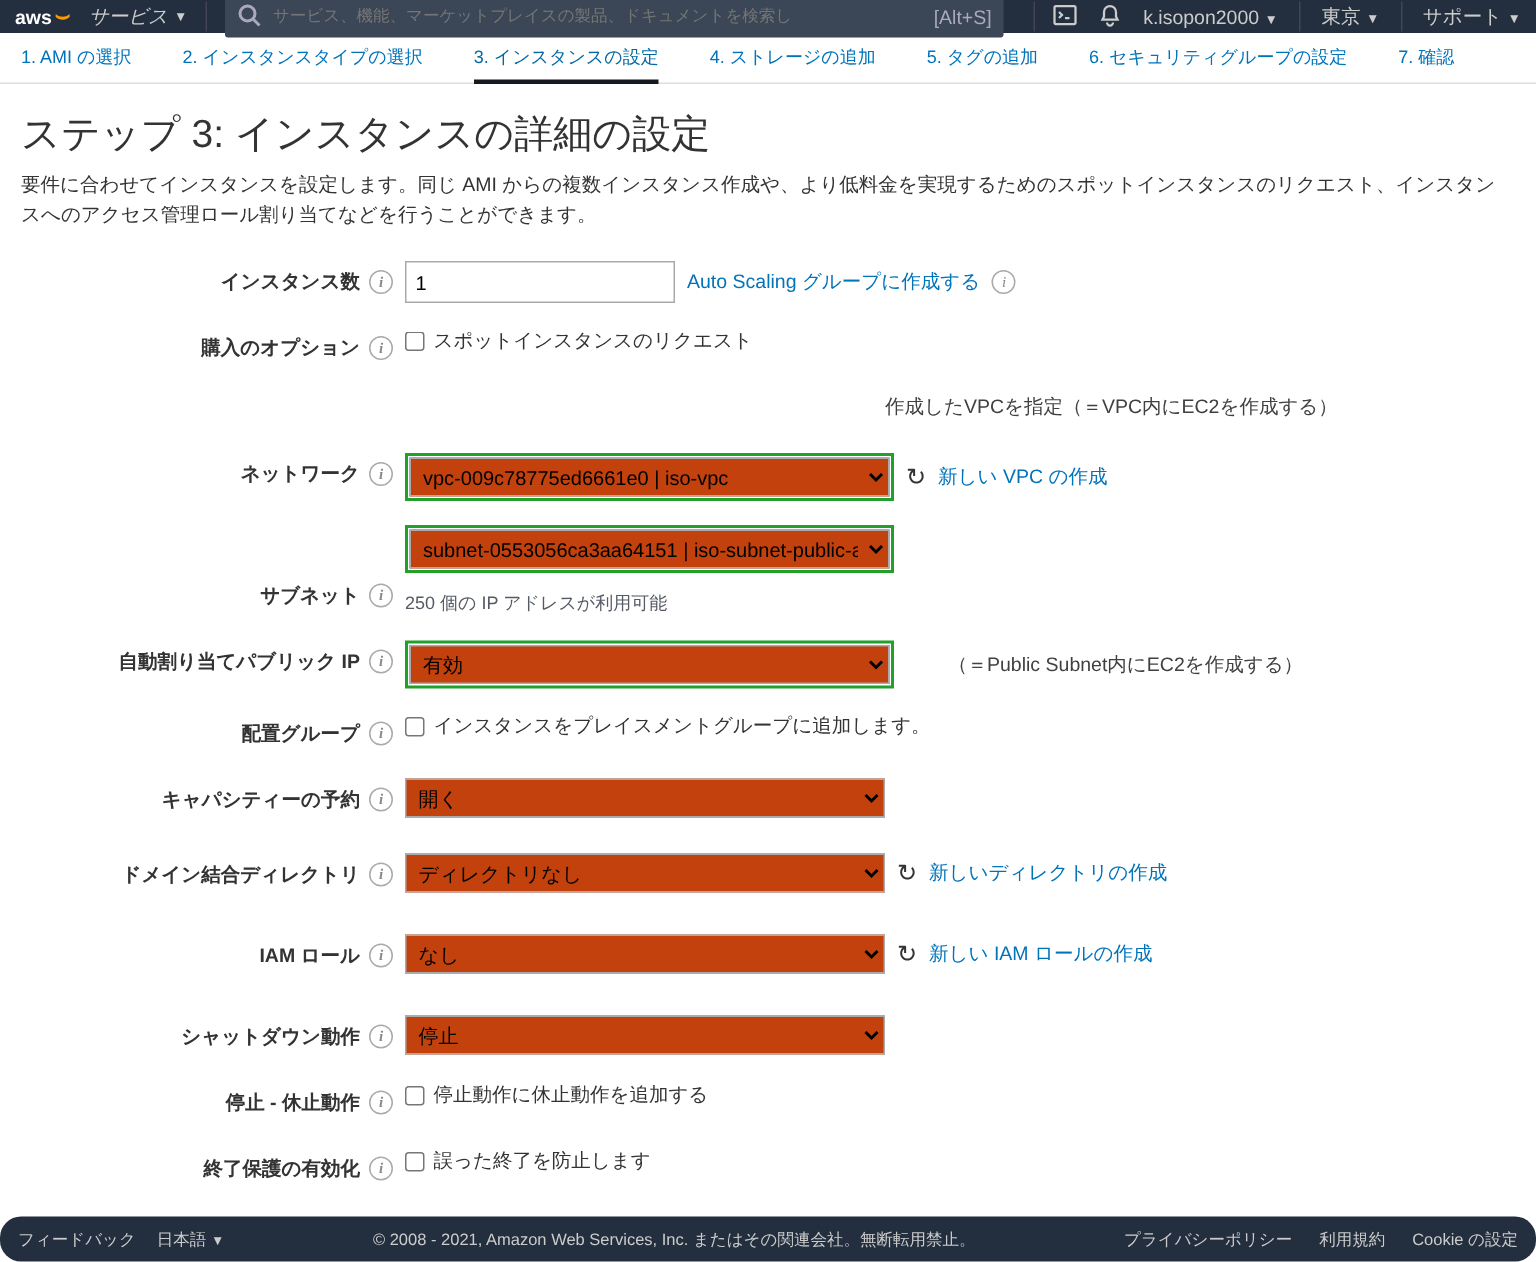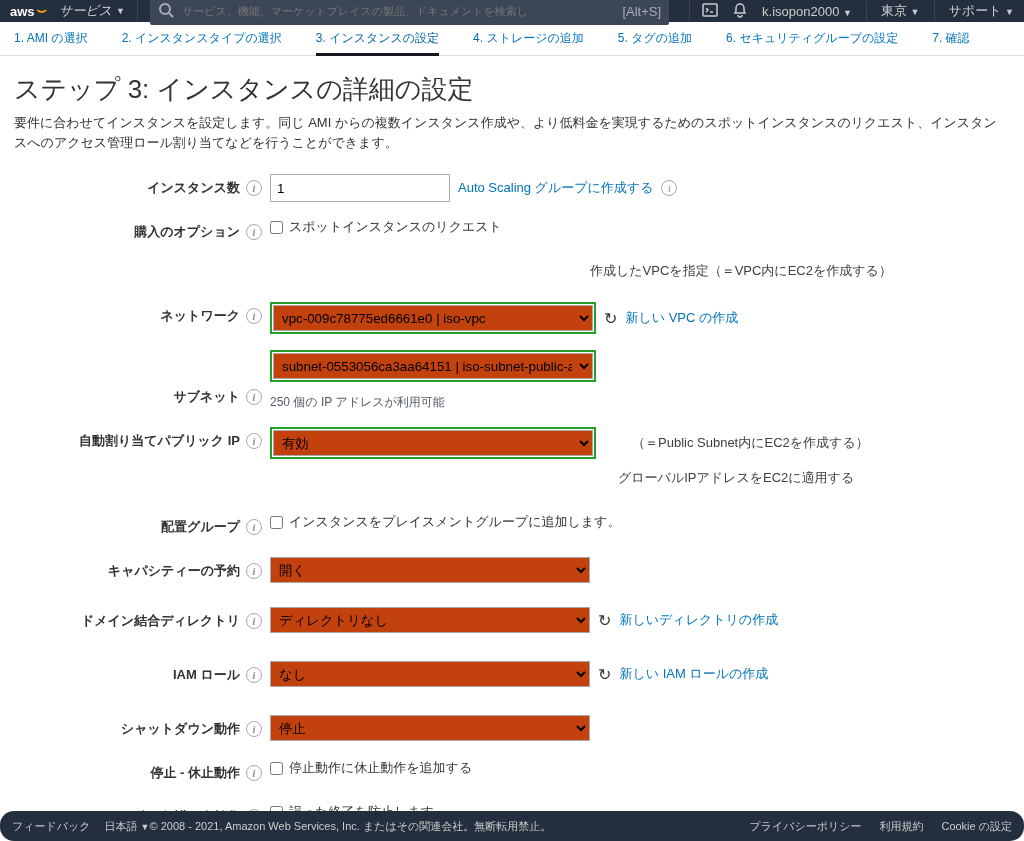--- a/index.html
+++ b/index.html
@@ -36,21 +36,21 @@
 .field .cb-label { font-size:13px; color:#333; display:flex; align-items:center; gap:6px;}
 .field a { color:#0073bb; text-decoration:none; }
 .refresh-icon { font-size:16px; color:#333; cursor:pointer; }
 .hint { color:#545b64; font-size:12px; margin-top:4px; display:block; width:100%;}
 .green-note { color:#404040; font-size:13px; white-space:nowrap;}
 .green-box { border:2px solid #22a02a; padding:1px; }
 
 
 .footer { position:absolute; bottom:0; left:0; right:0; background:#232f3e; color:#ccc; height:30px; display:flex; align-items:center; padding:0 12px; font-size:11px;border-radius:14px;}
 .footer .left { display:flex; gap:14px; align-items:center;}
-.footer .center { flex:1; text-align:left;}
+.footer .center { flex:1; text-align:center;}
 .footer .right { display:flex; gap:18px;align-items:flex-end;}
 .footer a { color:#ccc; text-decoration:none;}
 
 .caret { font-size:9px; }
 </style>
 </head>
 <body>
 
 <div class="topnav">
   <div class="aws-logo">
@@ -172,26 +172,20 @@
           <span>自動割り当てパブリック IP</span>
           <span class="info-icon">i</span>
         </div>
       <div class="field">
         <span class="green-box"><select><option>有効</option></select></span>
         <span style="width:20px;"></span>
         <span class="green-note">（＝Public Subnet内にEC2を作成する）</span>
       </div>
     </div>
 
-    <div class="row" style="padding-top:0;">
-      <div class="label"></div>
-      <div class="field" style="margin-left:348px;">
-          <span class="green-note">グローバルIPアドレスをEC2に適用する</span>
-        </div>
-    </div>
 
     <div class="row">
       <div class="label">
           <span>配置グループ</span>
           <span class="info-icon">i</span>
         </div>
       <div class="field">
         <label class="cb-label">
             <input type="checkbox" style="">
             <span>インスタンスをプレイスメントグループに追加します。</span>

